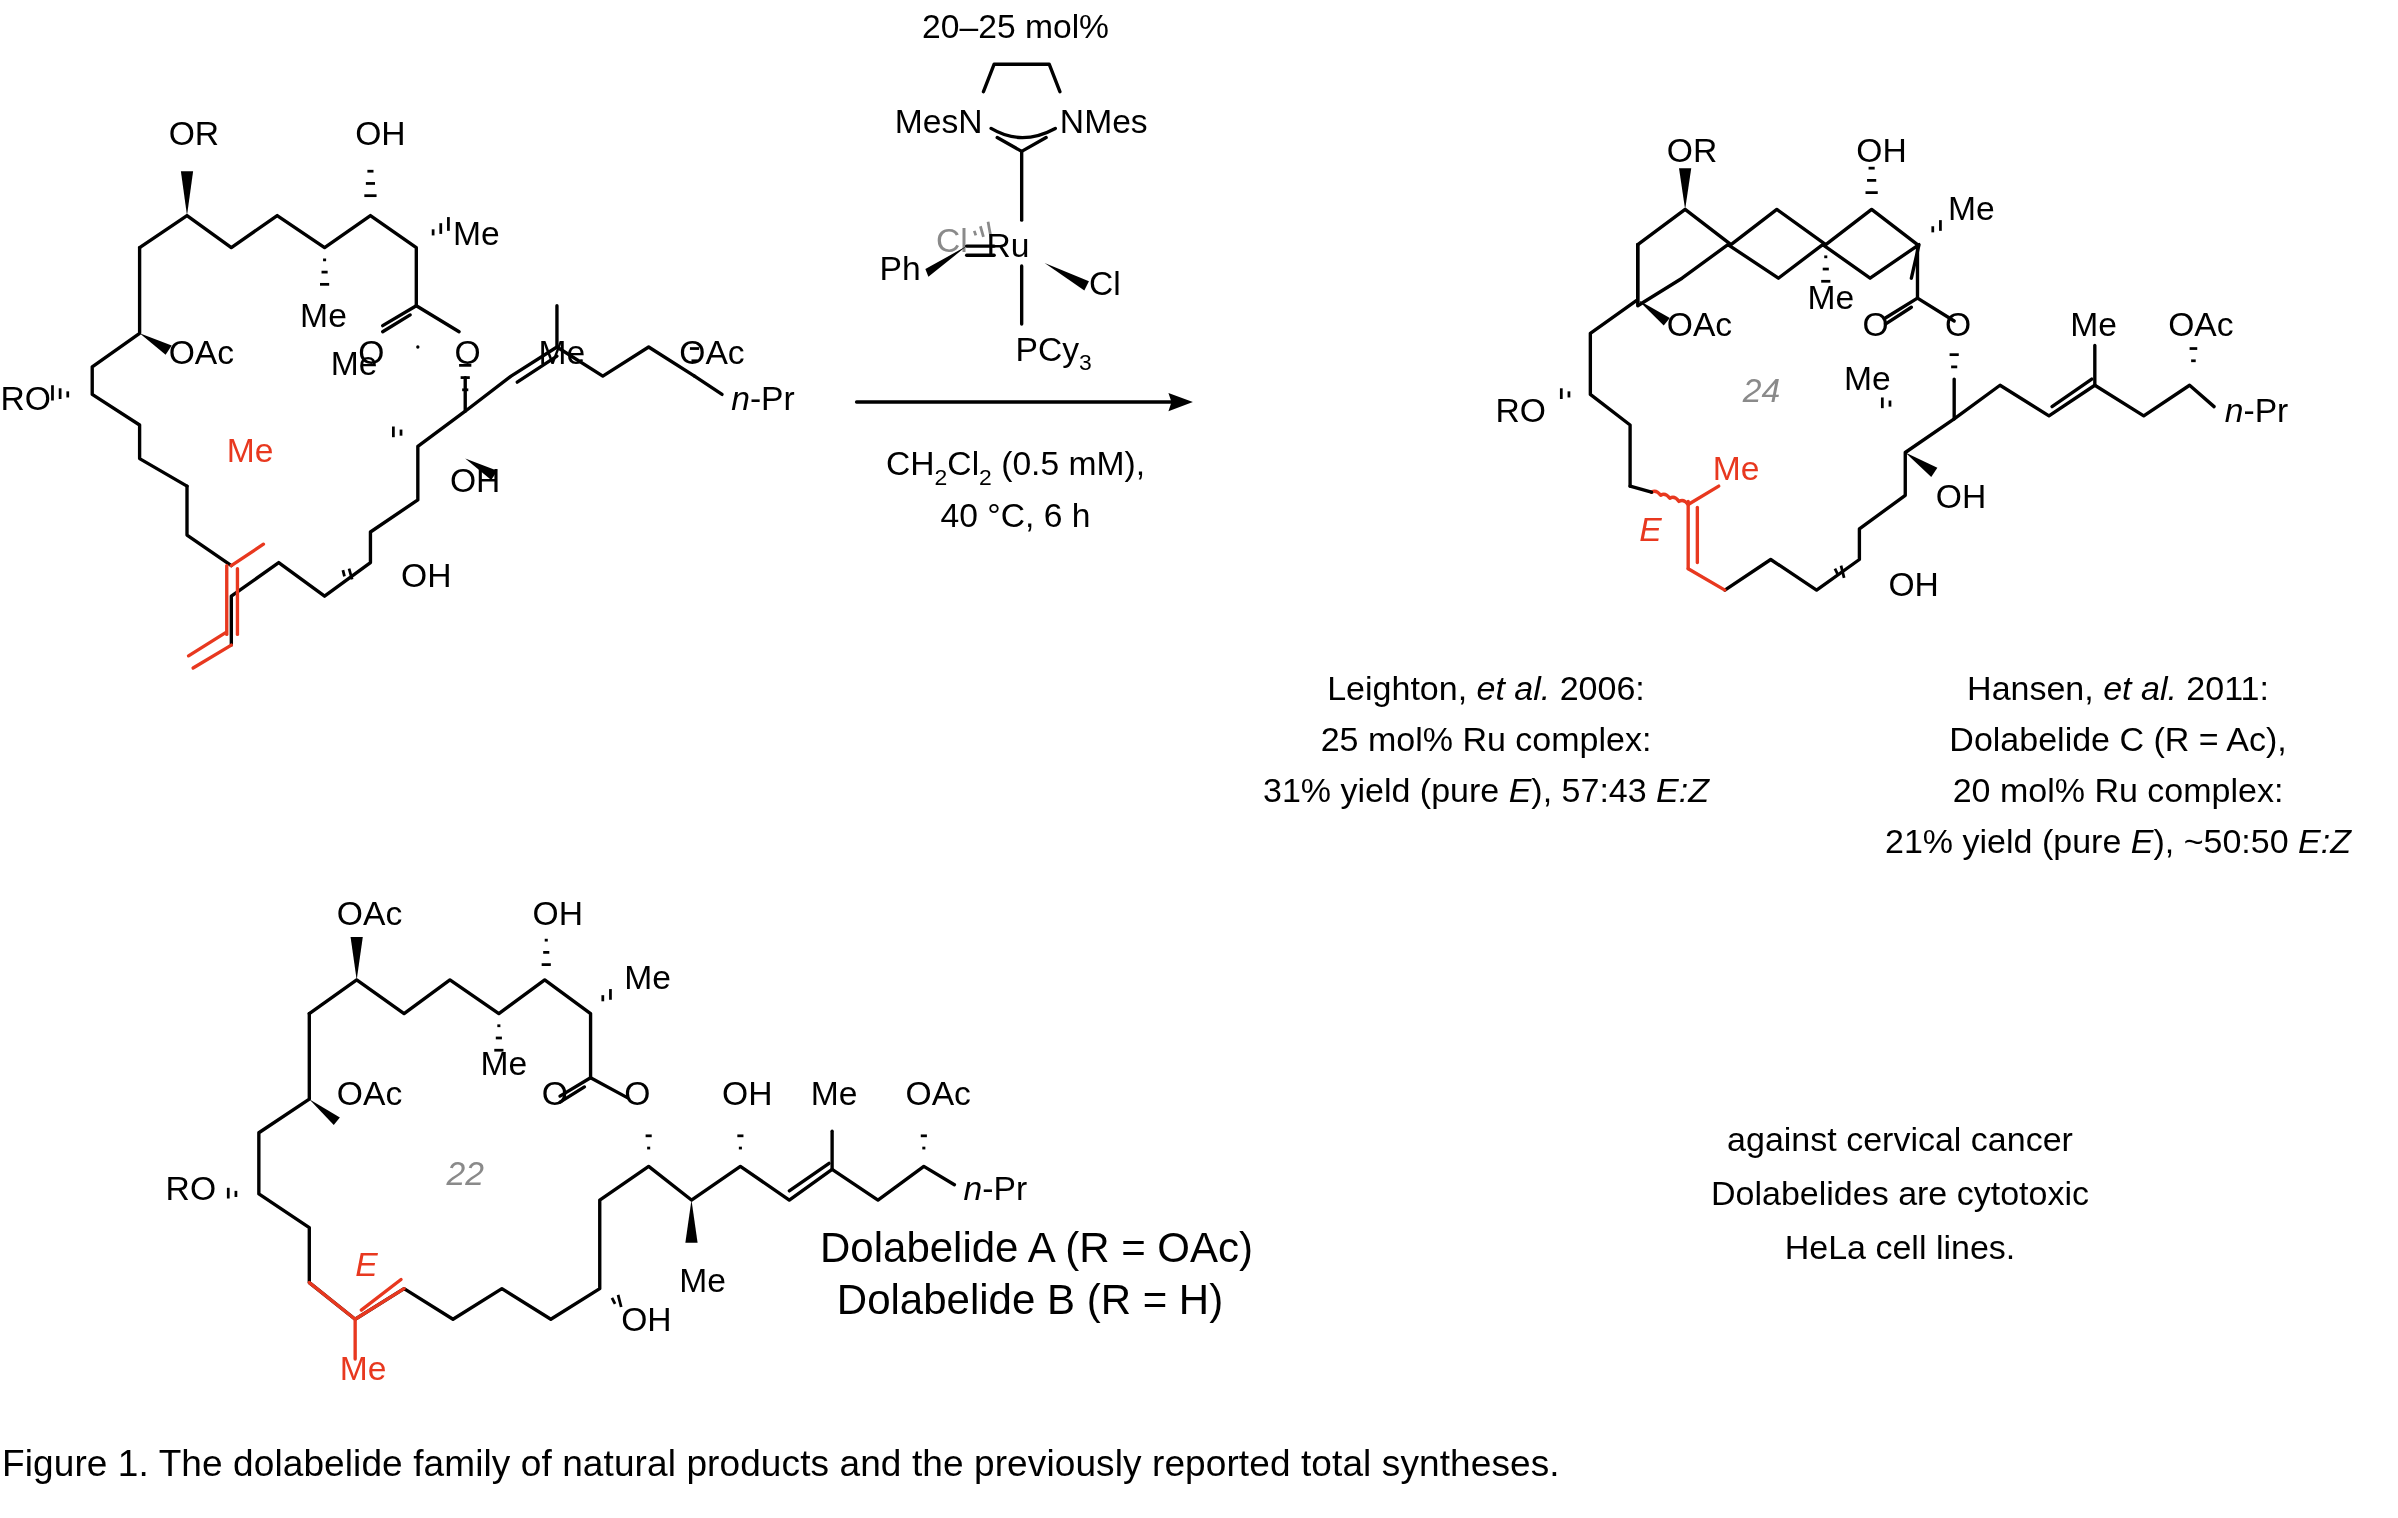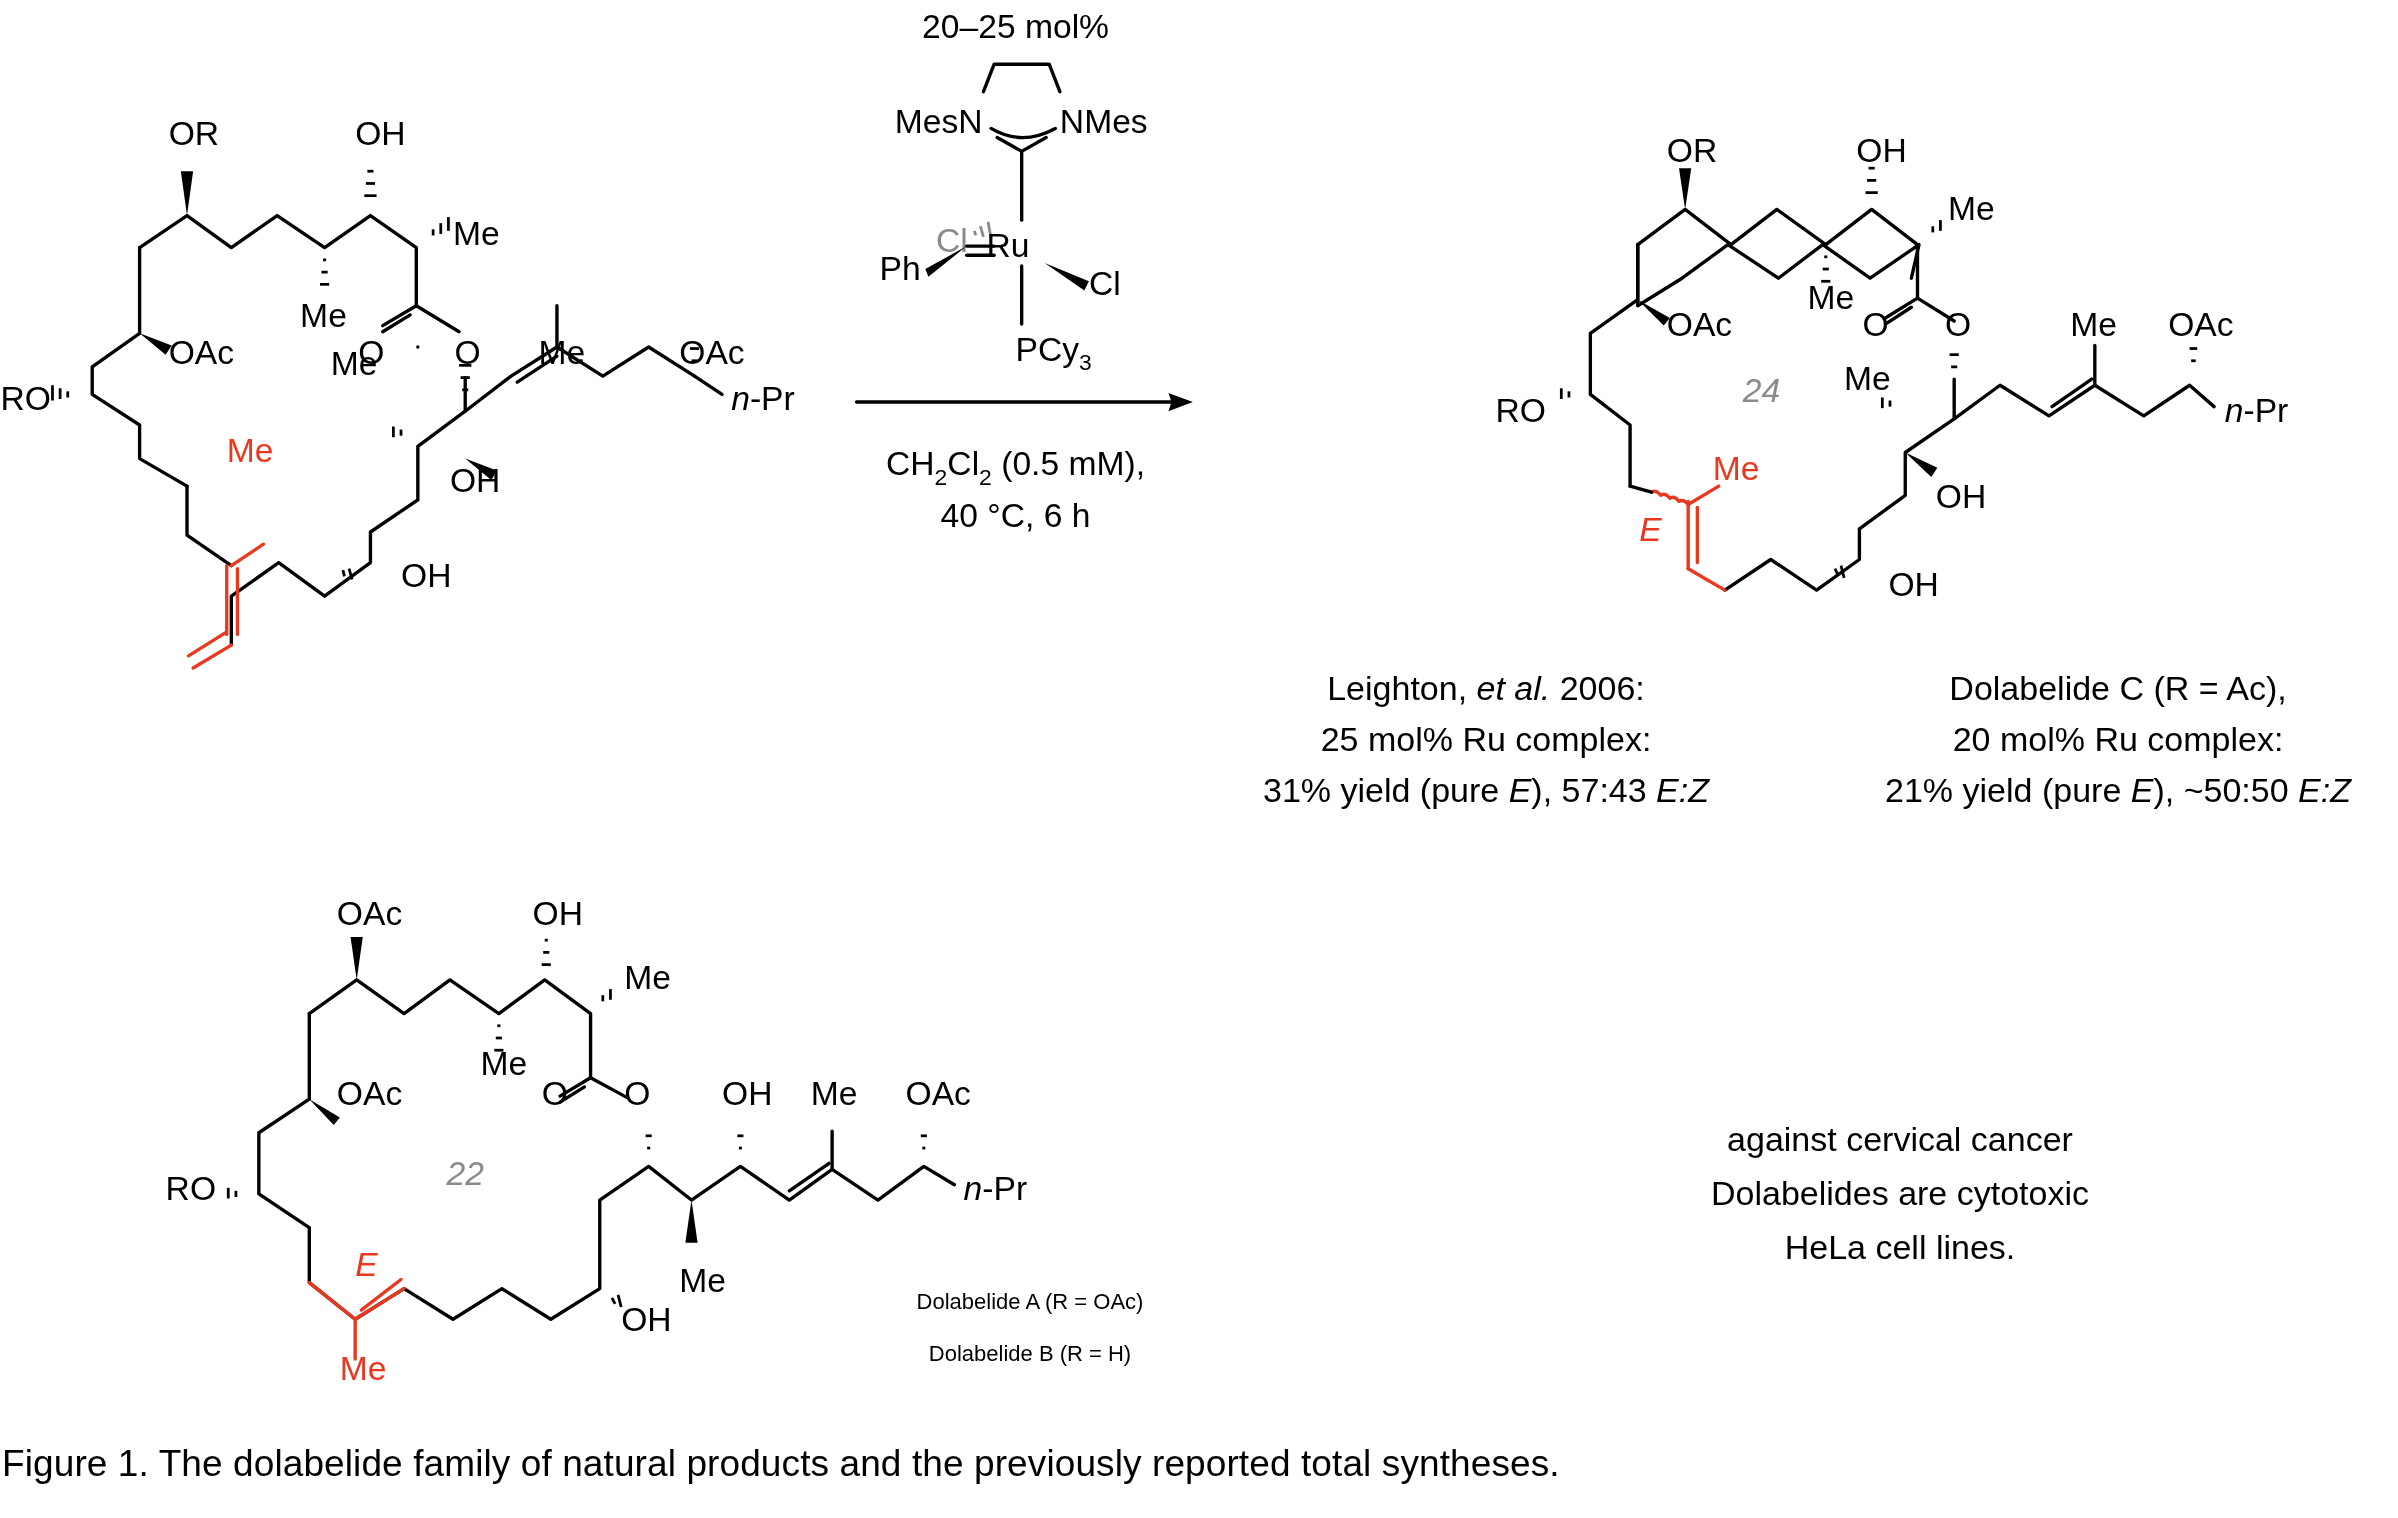--- a/index.html
+++ b/index.html
@@ -233,26 +233,27 @@
     <text x="118" y="298" class="redt" style="fill: rgb(232, 56, 31);">Me</text>
   </g>
 </svg>
 
 <div class="note" style="left:1226px;top:663px;width:520px;">
   <div><span>Leighton, </span><i>et al.</i><span>  2006:</span></div>
   <div>25 mol% Ru complex:</div>
   <div><span>31% yield (pure </span><i>E</i><span>), 57:43 </span><i>E:Z</i></div>
 </div>
 <div class="note" style="left:1838px;top:663px;width:560px;">
+  <div><span>Hansen, </span><i>et al.</i><span> 2011:</span></div>
   <div>Dolabelide C (R = Ac),</div>
   <div>20 mol% Ru complex:</div>
   <div><span>21% yield (pure </span><i>E</i><span>), ~50:50 </span><i>E:Z</i></div>
 </div>
 
-<div class="note" style="left:820px;top:1276px;width:420px;font-size:22px;line-height:52px;">
+<div class="note" style="left:820px;top:1222px;width:420px;font-size:42px;line-height:52px;">
   <div>Dolabelide A (R = OAc)</div>
   <div>Dolabelide B (R = H)</div>
 </div>
 
 <div class="note" style="left:1690px;top:1112px;width:420px;line-height:54px;">
   <div>against cervical cancer</div>
   <div>Dolabelides are cytotoxic</div>
   <div>HeLa cell lines.</div>
 </div>
 

